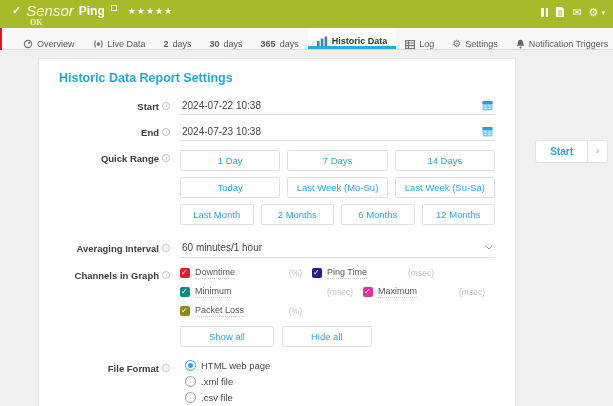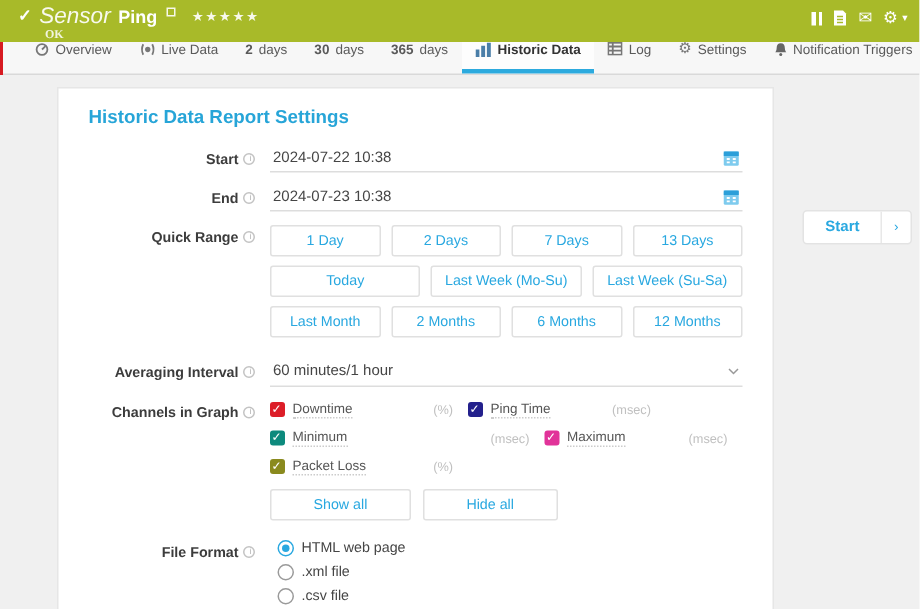--- a/index.html
+++ b/index.html
@@ -17,21 +17,21 @@
   .hdr-status { font-size:8px; font-weight:bold; color:rgba(255,255,255,.85); padding-left:18px;font-family:Liberation Serif, serif; }
   .hdr-icons { position:absolute; right:8px; top:6px; display:flex; align-items:center; gap:7px; }
   .pause-ic { display:flex; gap:2px; }
   .pause-ic i { width:2.5px; height:9px; background:#fff; display:block; }
   .hdr-glyph { font-size:11px; line-height:11px; color:#fff; }
   .caret { font-size:7px; margin-left:-4px; }
 
   
   .tabs { height:22px; background:#f7f7f7; border-bottom:1px solid #d9d9d9; display:flex; align-items:stretch; position:relative; padding-left:14px; }
   .tab-accent { position:absolute; left:0; top:0; width:2px; height:22px; background:#d71a21; }
-  .tab { display:flex; align-items:flex-start; gap:4px; padding:0 9px; font-size:9px; color:#5a5a5a; cursor:pointer; white-space:nowrap; }
+  .tab { display:flex; align-items:flex-end; gap:4px; padding:0 9px; font-size:9px; color:#5a5a5a; cursor:pointer; white-space:nowrap; }
   .tab .num { font-weight:bold; }
   .tab.active { background:#fdfdfd; color:#333; font-weight:bold; border-bottom:3px solid #2caade; }
   .tab svg { display:block; }
   .tab .glyph-ic { font-size:10px; color:#777; line-height:10px; }
 
   
   .content { position:relative; height:356px; }
   .card { position:absolute; left:38px; top:8px; width:478px; height:348px; background:#fff; border:1px solid #e6e6e6; border-bottom:none; padding:12px 20px 0 20px; }
   h2.sec { color:#27a5d8; font-size:12.5px; font-weight:bold; margin-bottom:13px; }
 
@@ -199,23 +199,22 @@
         </div>
       </div>
     </div>
 
     <div class="row">
       <div class="lbl">Quick Range</div>
       <span class="info-ic"></span>
       <div class="fld">
         <div class="qr-row">
           <div class="btn">1 Day</div>
-          <div class="btn">2 Days</div>
           <div class="btn">7 Days</div>
-          <div class="btn">13 Days</div>
+          <div class="btn">14 Days</div>
         </div>
         <div class="qr-row">
           <div class="btn">Today</div>
           <div class="btn">Last Week (Mo-Su)</div>
           <div class="btn">Last Week (Su-Sa)</div>
         </div>
         <div class="qr-row">
           <div class="btn">Last Month</div>
           <div class="btn">2 Months</div>
           <div class="btn">6 Months</div>

